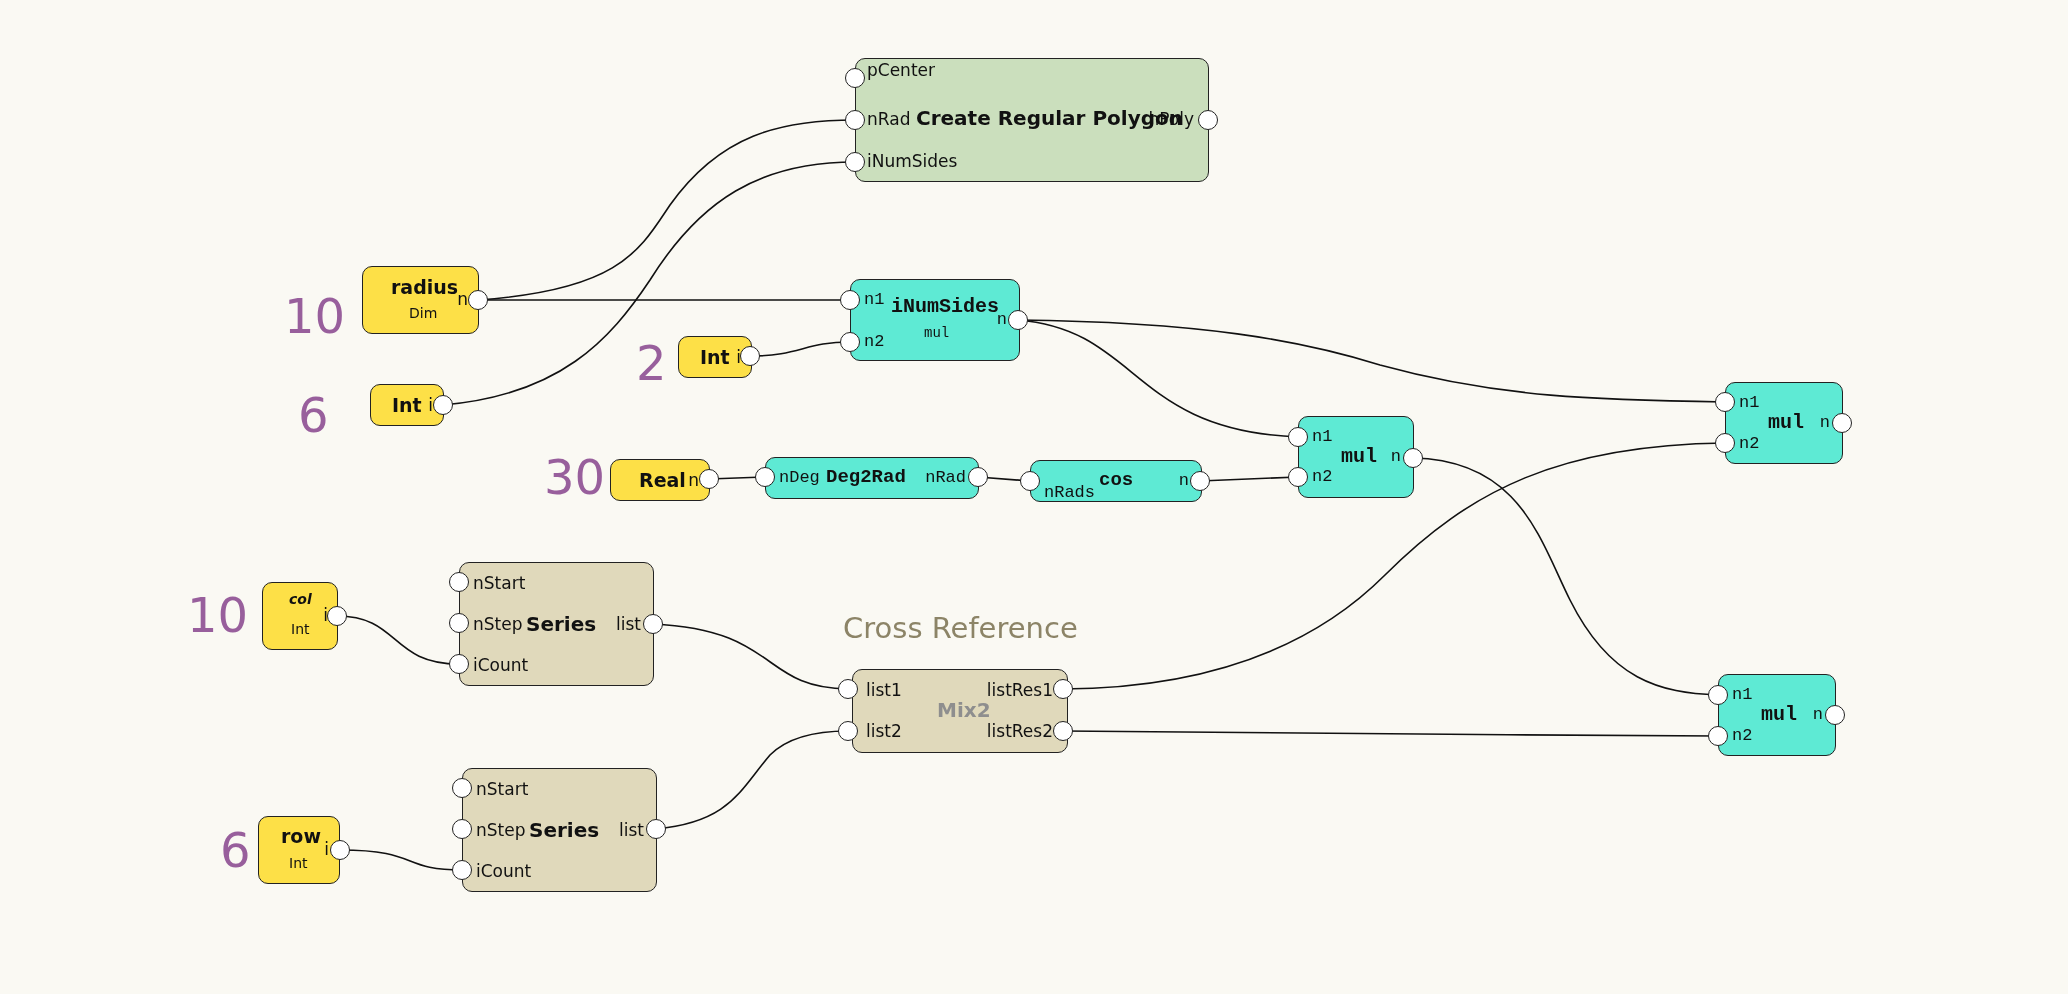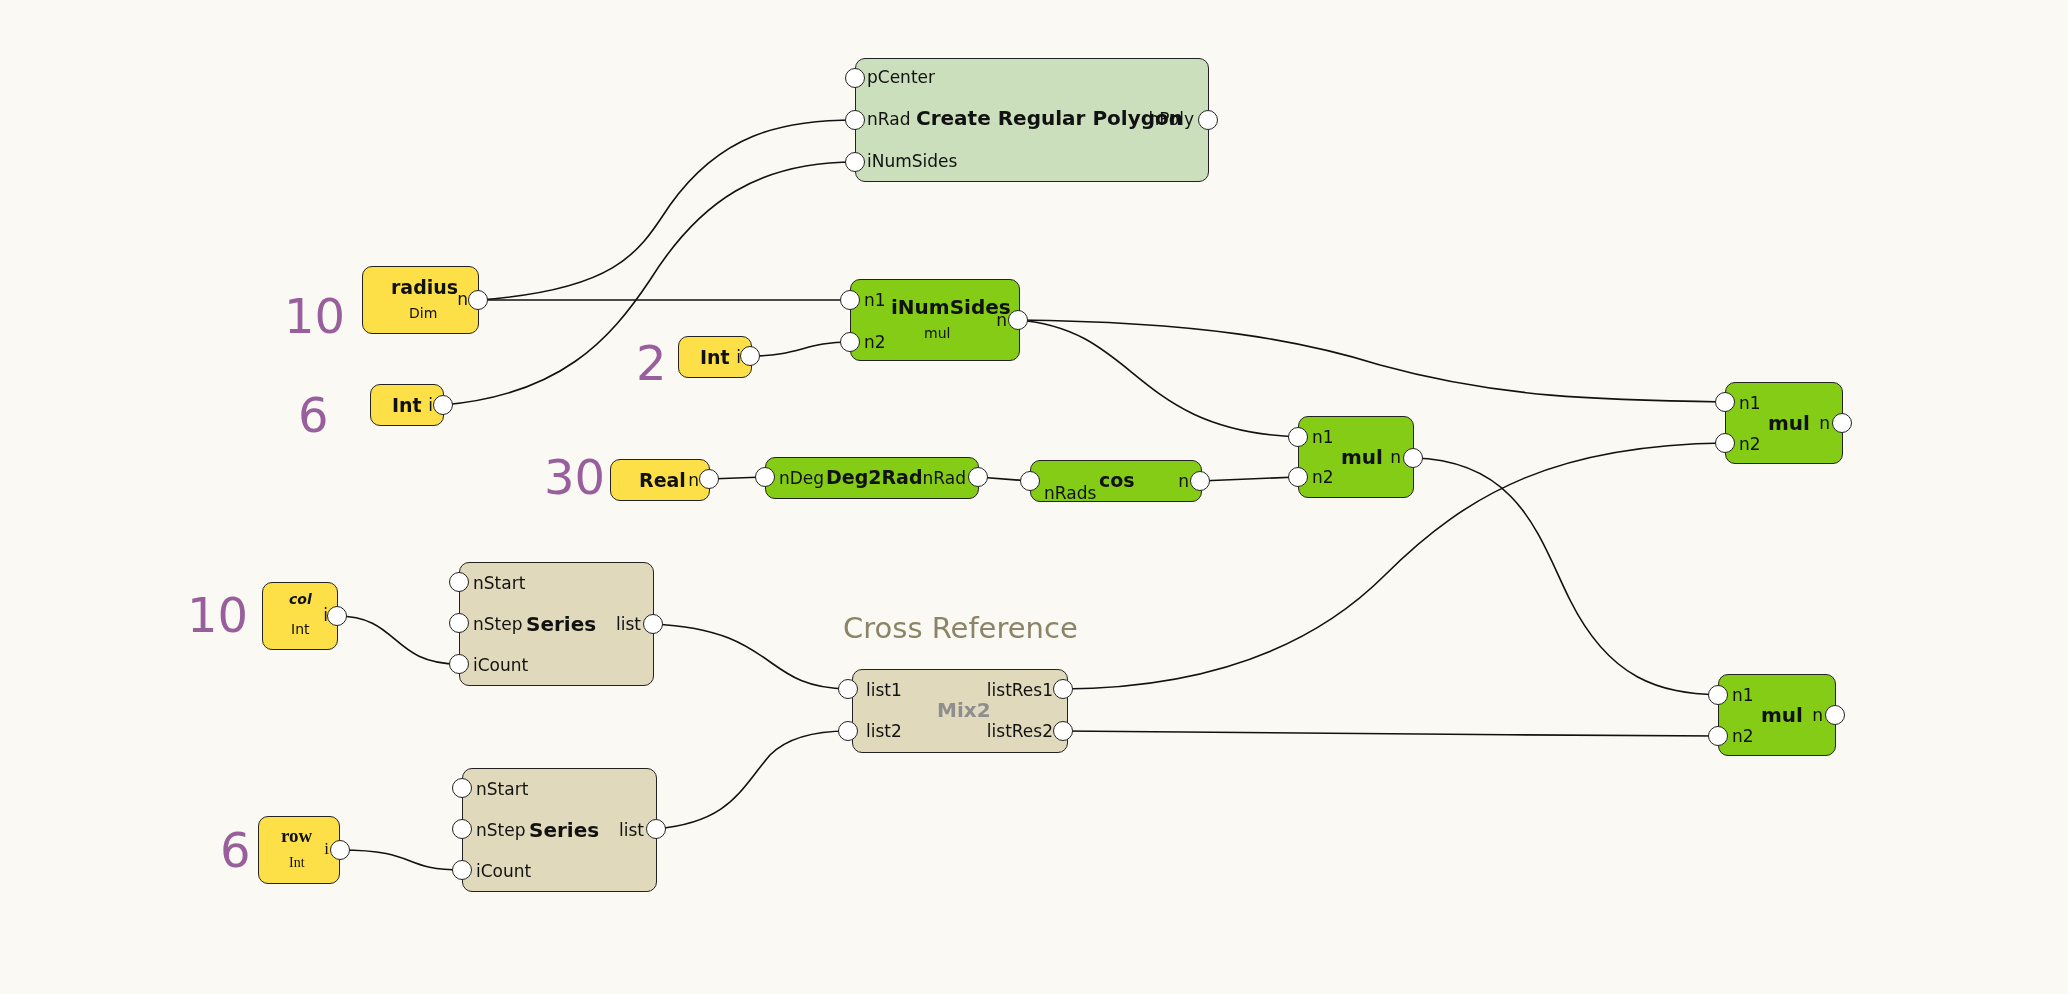--- a/index.html
+++ b/index.html
@@ -2,21 +2,21 @@
 <html><head>
 <meta charset="utf-8">
 <style>
   html, body { margin:0; padding:0; }
   body { width:2068px; height:994px; background:#faf9f3; position:relative; overflow:hidden;
          font-family:"DejaVu Sans", sans-serif; color:#111; }
   #wires { position:absolute; left:0; top:0; width:2068px; height:994px; }
   #wires path { fill:none; stroke:#111; stroke-width:1.6; }
   .node { position:absolute; box-sizing:border-box; border:1.8px solid #222; border-radius:10px; }
   .node.input { background:#fde047; }
-  .node.op { background:#84cc16; }
+  .node.op { background:#5eead4;font-family:Liberation Mono, monospace; }
   .node.create { background:#cbdfbd; }
   .node.series { background:#e0d9bb; }
   .title { position:absolute; font-weight:bold; white-space:nowrap; }
   .sub { position:absolute; font-size:14px; white-space:nowrap; }
   .plabel { position:absolute; font-size:17px; white-space:nowrap; line-height:20px; }
   .port { position:absolute; width:20px; height:20px; border-radius:50%; background:#fff;
           border:1.8px solid #222; box-sizing:border-box; transform:translate(-50%,-50%); }
   .value { position:absolute; color:#985f9c; font-size:48px; line-height:50px; font-family:"DejaVu Sans", sans-serif; }
   .group-label { position:absolute; color:#8c8467; font-size:29px; white-space:nowrap; }
   .mix-title { position:absolute; color:#8e8e8e; font-size:20px; font-weight:bold; }
@@ -37,21 +37,21 @@
   <path d="M1413,458 C1520,460 1540,540 1570,600 C1610,680 1660,693 1718,695"></path>
   <path d="M337,616 C400,616 390,664 459,664"></path>
   <path d="M340,850 C420,850 400,870 462,870"></path>
   <path d="M653,624 C780,630 760,688 848,689"></path>
   <path d="M656,829 C730,822 740,790 770,755 C790,735 820,731 848,731"></path>
   <path d="M1063,689 C1220,688 1320,640 1385,575 C1470,490 1560,445 1725,443"></path>
   <path d="M1063,731 C1300,733 1500,735 1718,736"></path>
 </svg>
 
 <div class="node create" style="left:855px;top:58px;width:354px;height:124px;">
-  <span class="plabel" style="left:11px;top:8px;">pCenter</span>
+  <span class="plabel" style="left:11px;top:1px;">pCenter</span>
   <span class="plabel" style="left:11px;top:50px;">nRad</span>
   <span class="plabel" style="left:11px;top:92px;">iNumSides</span>
   <span class="title" style="left:60px;top:47px;font-size:20px;">Create Regular Polygon</span>
   <span class="plabel" style="right:14px;top:50px;">hPoly</span>
 </div>
 <div class="port" style="left:855px;top:78px;"></div>
 <div class="port" style="left:855px;top:120px;"></div>
 <div class="port" style="left:855px;top:162px;"></div>
 <div class="port" style="left:1208px;top:120px;"></div>
 
@@ -155,21 +155,21 @@
   <span class="plabel" style="left:13px;top:92px;">iCount</span>
   <span class="title" style="left:66px;top:49px;font-size:20px;">Series</span>
   <span class="plabel" style="right:12px;top:51px;">list</span>
 </div>
 <div class="port" style="left:459px;top:582px;"></div>
 <div class="port" style="left:459px;top:623px;"></div>
 <div class="port" style="left:459px;top:664px;"></div>
 <div class="port" style="left:653px;top:624px;"></div>
 
 <div class="value" style="left:220px;top:825px;">6</div>
-<div class="node input" style="left:258px;top:816px;width:82px;height:68px;font-family:Liberation Serif, serif;">
+<div class="node input" style="left:258px;top:816px;width:82px;height:68px;">
   <span class="title" style="left:22px;top:8px;font-size:19px;">row</span>
   <span class="sub" style="left:30px;top:38px;">Int</span>
   <span class="plabel" style="right:10px;top:22px;">i</span>
 </div>
 <div class="port" style="left:340px;top:850px;"></div>
 
 <div class="node series" style="left:462px;top:768px;width:195px;height:124px;">
   <span class="plabel" style="left:13px;top:10px;">nStart</span>
   <span class="plabel" style="left:13px;top:51px;">nStep</span>
   <span class="plabel" style="left:13px;top:92px;">iCount</span>

